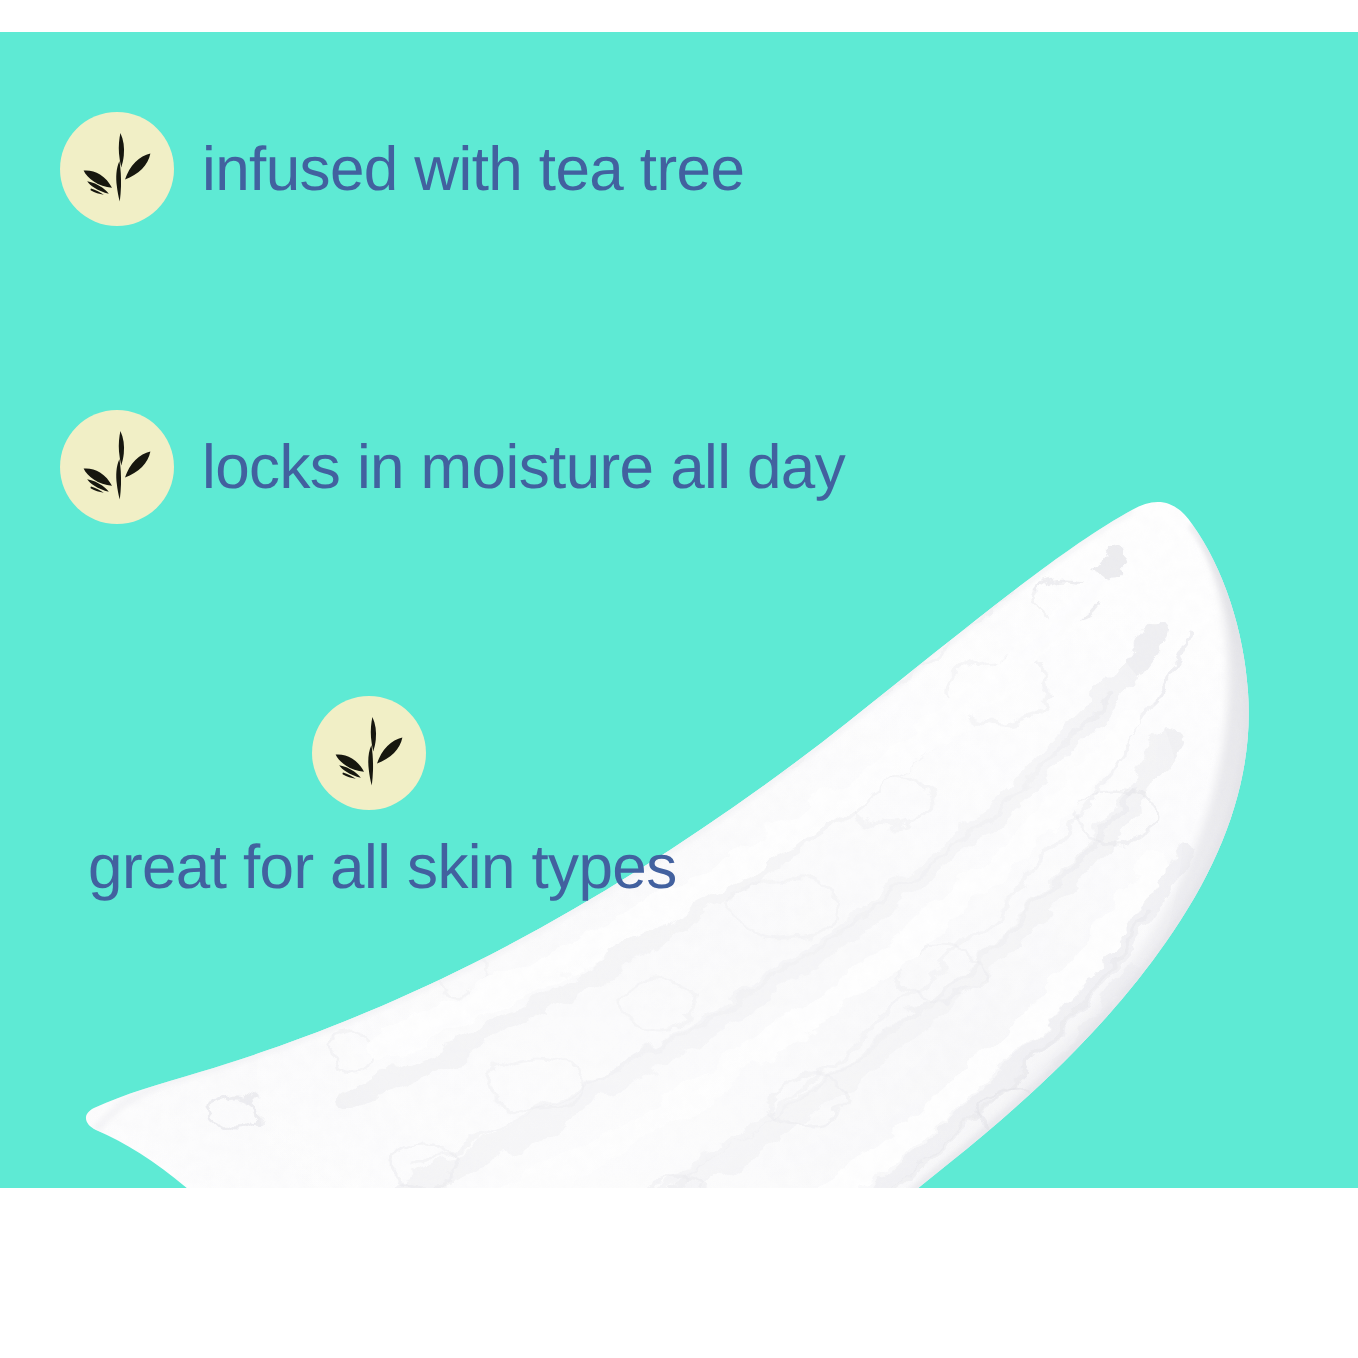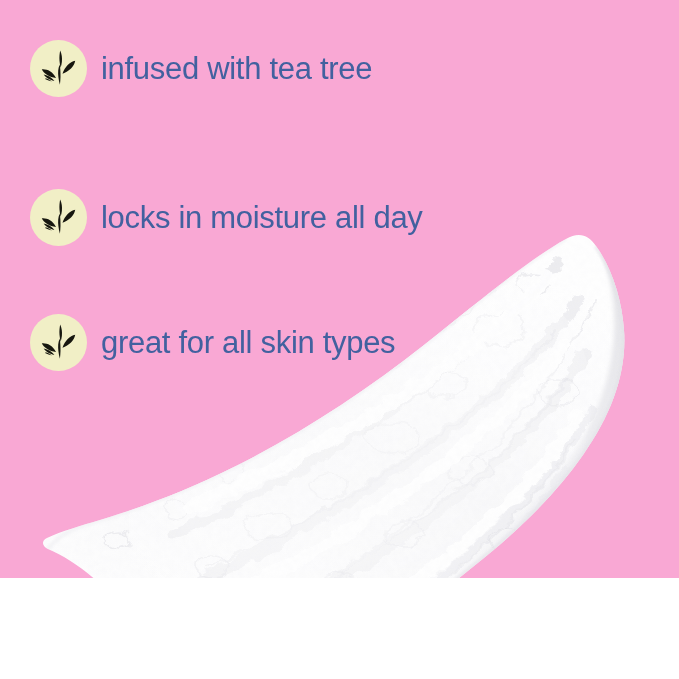--- a/index.html
+++ b/index.html
@@ -7,22 +7,23 @@
     padding: 0;
     background: #ffffff;
   }
   body {
     font-family: "Liberation Sans", sans-serif;
   }
   #canvas {
     position: relative;
     width: 679px;
     height: 578px;
-    background: #f9a8d4;
+    background: #5eead4;
     overflow: hidden;
+    margin-top: 16px;
   }
 
   
   #cream-swatch {
     position: absolute;
     left: 0;
     top: 0;
     width: 679px;
     height: 679px;
     z-index: 1;
@@ -39,21 +40,21 @@
   }
   .feature-row {
     position: absolute;
     left: 30px;
     display: flex;
     align-items: center;
     height: 58px;
   }
   .feature-row.row-0 { top: 39px; }
   .feature-row.row-1 { top: 188px; }
-  .feature-row.row-2 { top: 313px; }
+  .feature-row.row-2 { top: 332px; flex-direction: column; }
 
   .feature-icon {
     position: relative;
     width: 57px;
     height: 57px;
     flex: 0 0 57px;
     border-radius: 50%;
     background: #f1efc6;
     display: block;
   }

